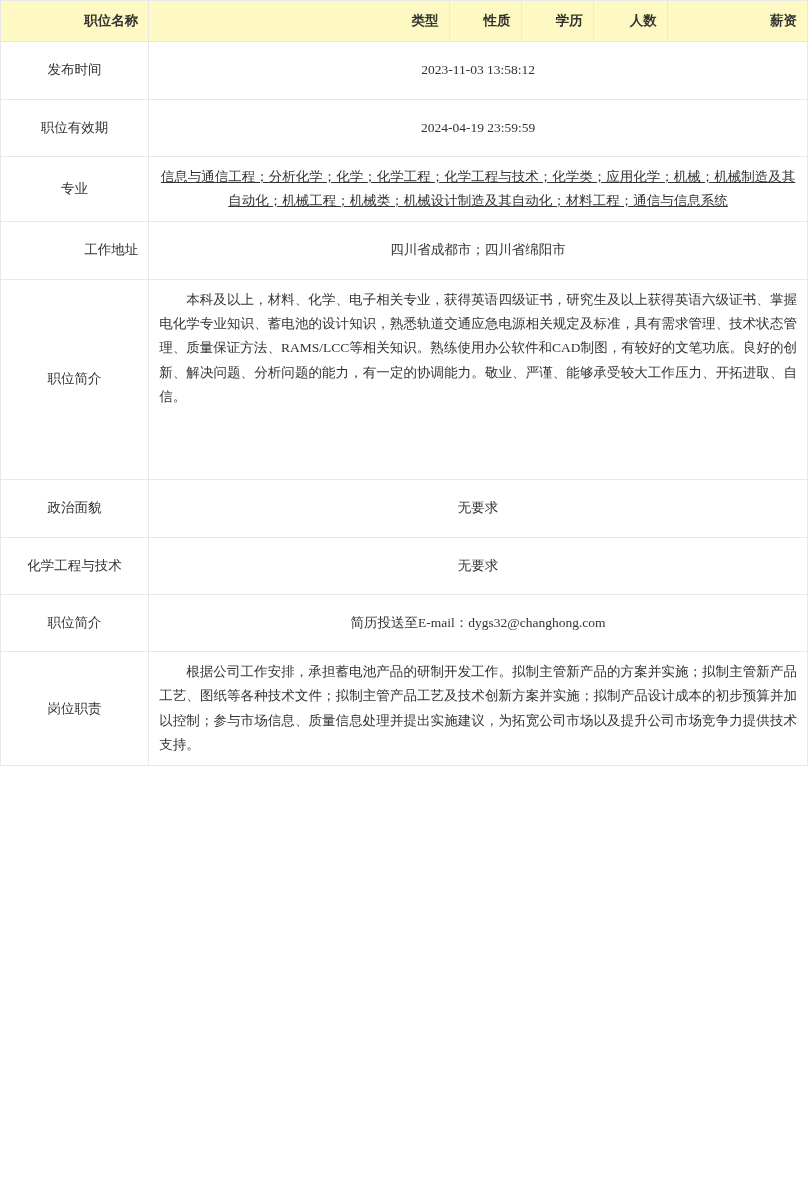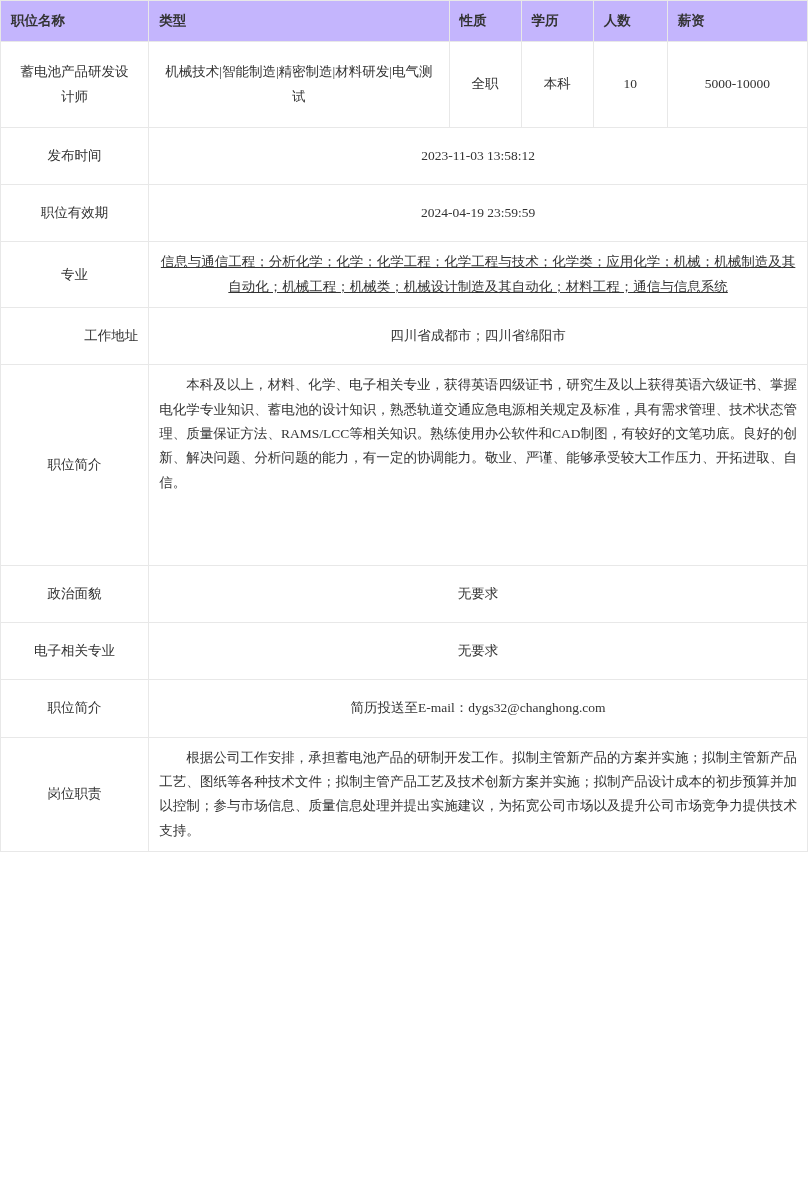--- a/index.html
+++ b/index.html
@@ -19,22 +19,22 @@
     table-layout: fixed;
   }
   .job-table td, .job-table th {
     border: 1px solid #e8e8e8;
     padding: 8px 10px;
     vertical-align: middle;
     font-size: 13.5px;
     line-height: 1.8;
   }
   .hdr {
-    background: #c4b5fd;
-    text-align: left;
+    background: #fef9c3;
+    text-align: right;
     font-weight: bold;
     color: #333;
     font-size: 14px;
     padding: 12px 6px;
   }
   .label-cell {
     background: #ffffff;
     text-align: center;
     color: #333;
     width: 148px;
@@ -97,28 +97,20 @@
     <tr>
       <th class="hdr">职位名称</th>
       <th class="hdr">类型</th>
       <th class="hdr">性质</th>
       <th class="hdr">学历</th>
       <th class="hdr">人数</th>
       <th class="hdr">薪资</th>
     </tr>
   </thead>
   <tbody>
-    <tr>
-      <td class="label-cell" style="padding:18px 14px;">蓄电池产品研发设计师</td>
-      <td class="type-cell">机械技术|智能制造|精密制造|材料研发|电气测试</td>
-      <td class="center">全职</td>
-      <td class="center">本科</td>
-      <td class="center">10</td>
-      <td class="center">5000-10000</td>
-    </tr>
 
     <tr>
       <td class="label-cell" style="padding:16px 6px;">发布时间</td>
       <td class="center" colspan="5">2023-11-03 13:58:12</td>
     </tr>
 
     <tr>
       <td class="label-cell" style="padding:16px 10px;">职位有效期</td>
       <td class="center" colspan="5">2024-04-19 23:59:59</td>
     </tr>
@@ -137,21 +129,21 @@
       <td class="label-cell tall-label">职位简介</td>
       <td class="para" colspan="5" style="padding-bottom:70px;">本科及以上，材料、化学、电子相关专业，获得英语四级证书，研究生及以上获得英语六级证书、掌握电化学专业知识、蓄电池的设计知识，熟悉轨道交通应急电源相关规定及标准，具有需求管理、技术状态管理、质量保证方法、RAMS/LCC等相关知识。熟练使用办公软件和CAD制图，有较好的文笔功底。良好的创新、解决问题、分析问题的能力，有一定的协调能力。敬业、严谨、能够承受较大工作压力、开拓进取、自信。</td>
     </tr>
 
     <tr>
       <td class="label-cell" style="padding:16px 10px;border-radius:25px;">政治面貌</td>
       <td class="center" colspan="5">无要求</td>
     </tr>
 
     <tr>
-      <td class="label-cell" style="padding:16px 10px;">电子相关专业</td>
+      <td class="label-cell" style="padding:16px 10px;">化学工程与技术</td>
       <td class="center" colspan="5">无要求</td>
     </tr>
 
     <tr>
       <td class="label-cell" style="padding:16px 10px;">职位简介</td>
       <td class="center" colspan="5">简历投送至E-mail：dygs32@changhong.com</td>
     </tr>
 
     <tr>
       <td class="label-cell tall-label">岗位职责</td>

